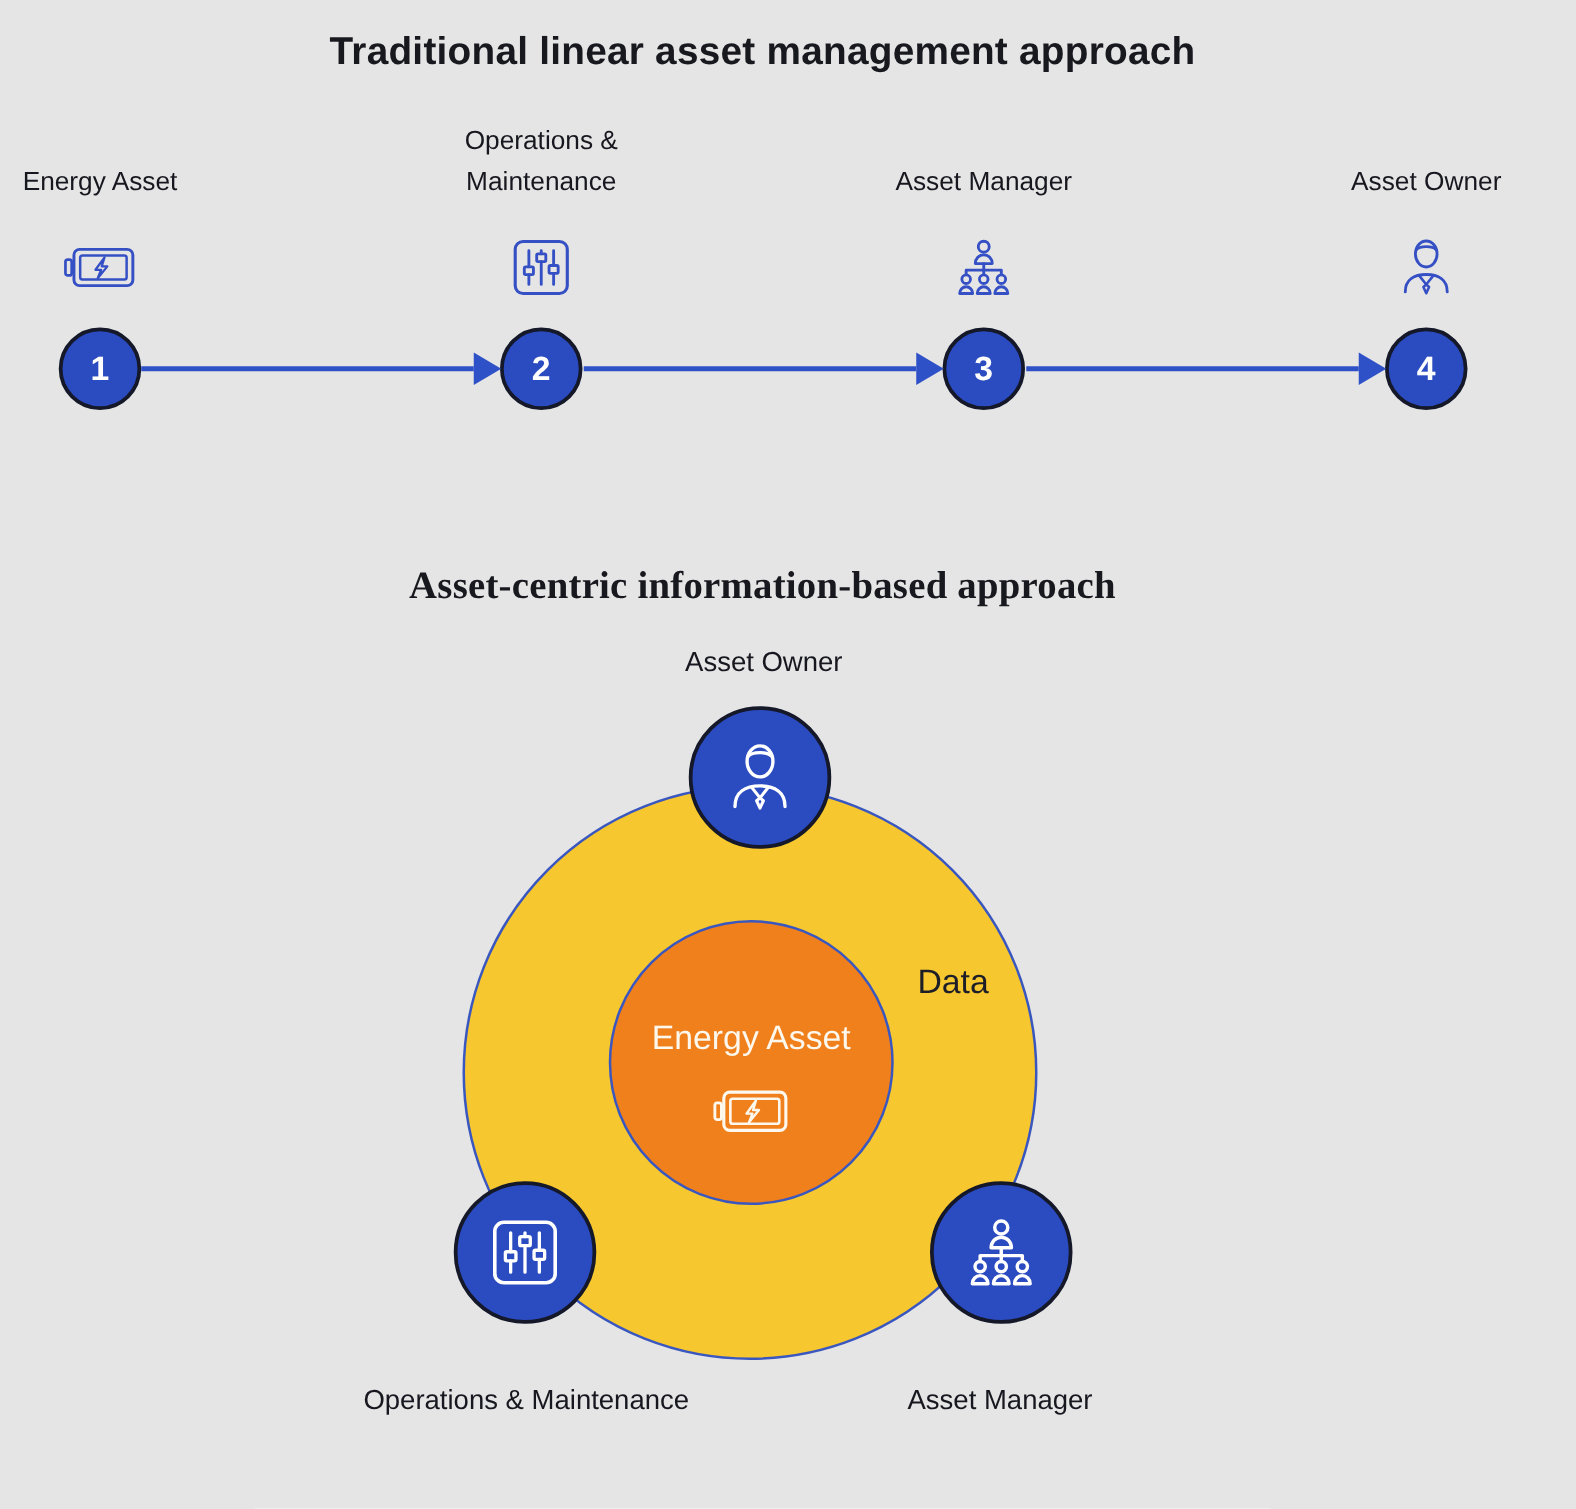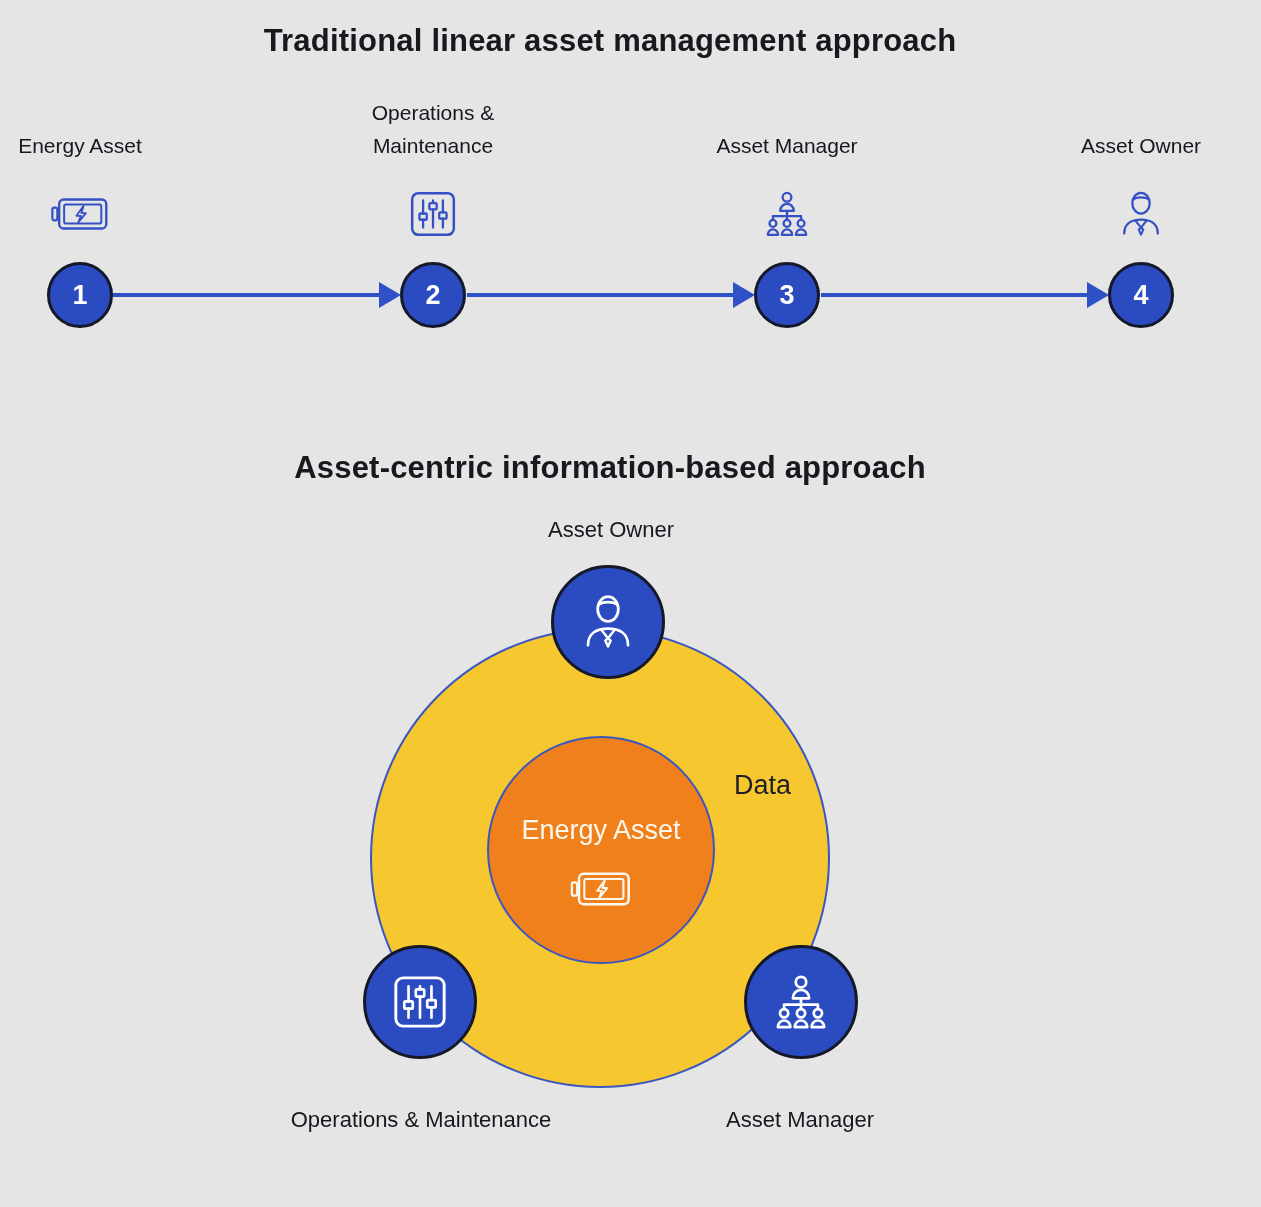--- a/index.html
+++ b/index.html
@@ -125,21 +125,21 @@
     <g stroke="#2F51C8" stroke-width="4" fill="#2F51C8">
       <line x1="113" y1="20" x2="379" y2="20"></line>
         <polygon points="379,7 379,33 401,20" stroke="none"></polygon>
       <line x1="467" y1="20" x2="733" y2="20"></line>
         <polygon points="733,7 733,33 755,20" stroke="none"></polygon>
       <line x1="821" y1="20" x2="1087" y2="20"></line>
         <polygon points="1087,7 1087,33 1109,20" stroke="none"></polygon>
     </g>
   </svg>
 
-  <h2 class="abs title" style="top:424px;">Asset-centric information-based approach</h2>
+  <h2 class="abs title" style="top:424px;font-family:Liberation Serif, serif;">Asset-centric information-based approach</h2>
 
   <div class="node-label nl-top">Asset Owner</div>
 
   <div class="abs ring"></div>
 
   <div class="abs core">
     <div class="core-inner">
       <div class="core-label">Energy Asset</div>
       <div>
         <svg width="62" height="42">

